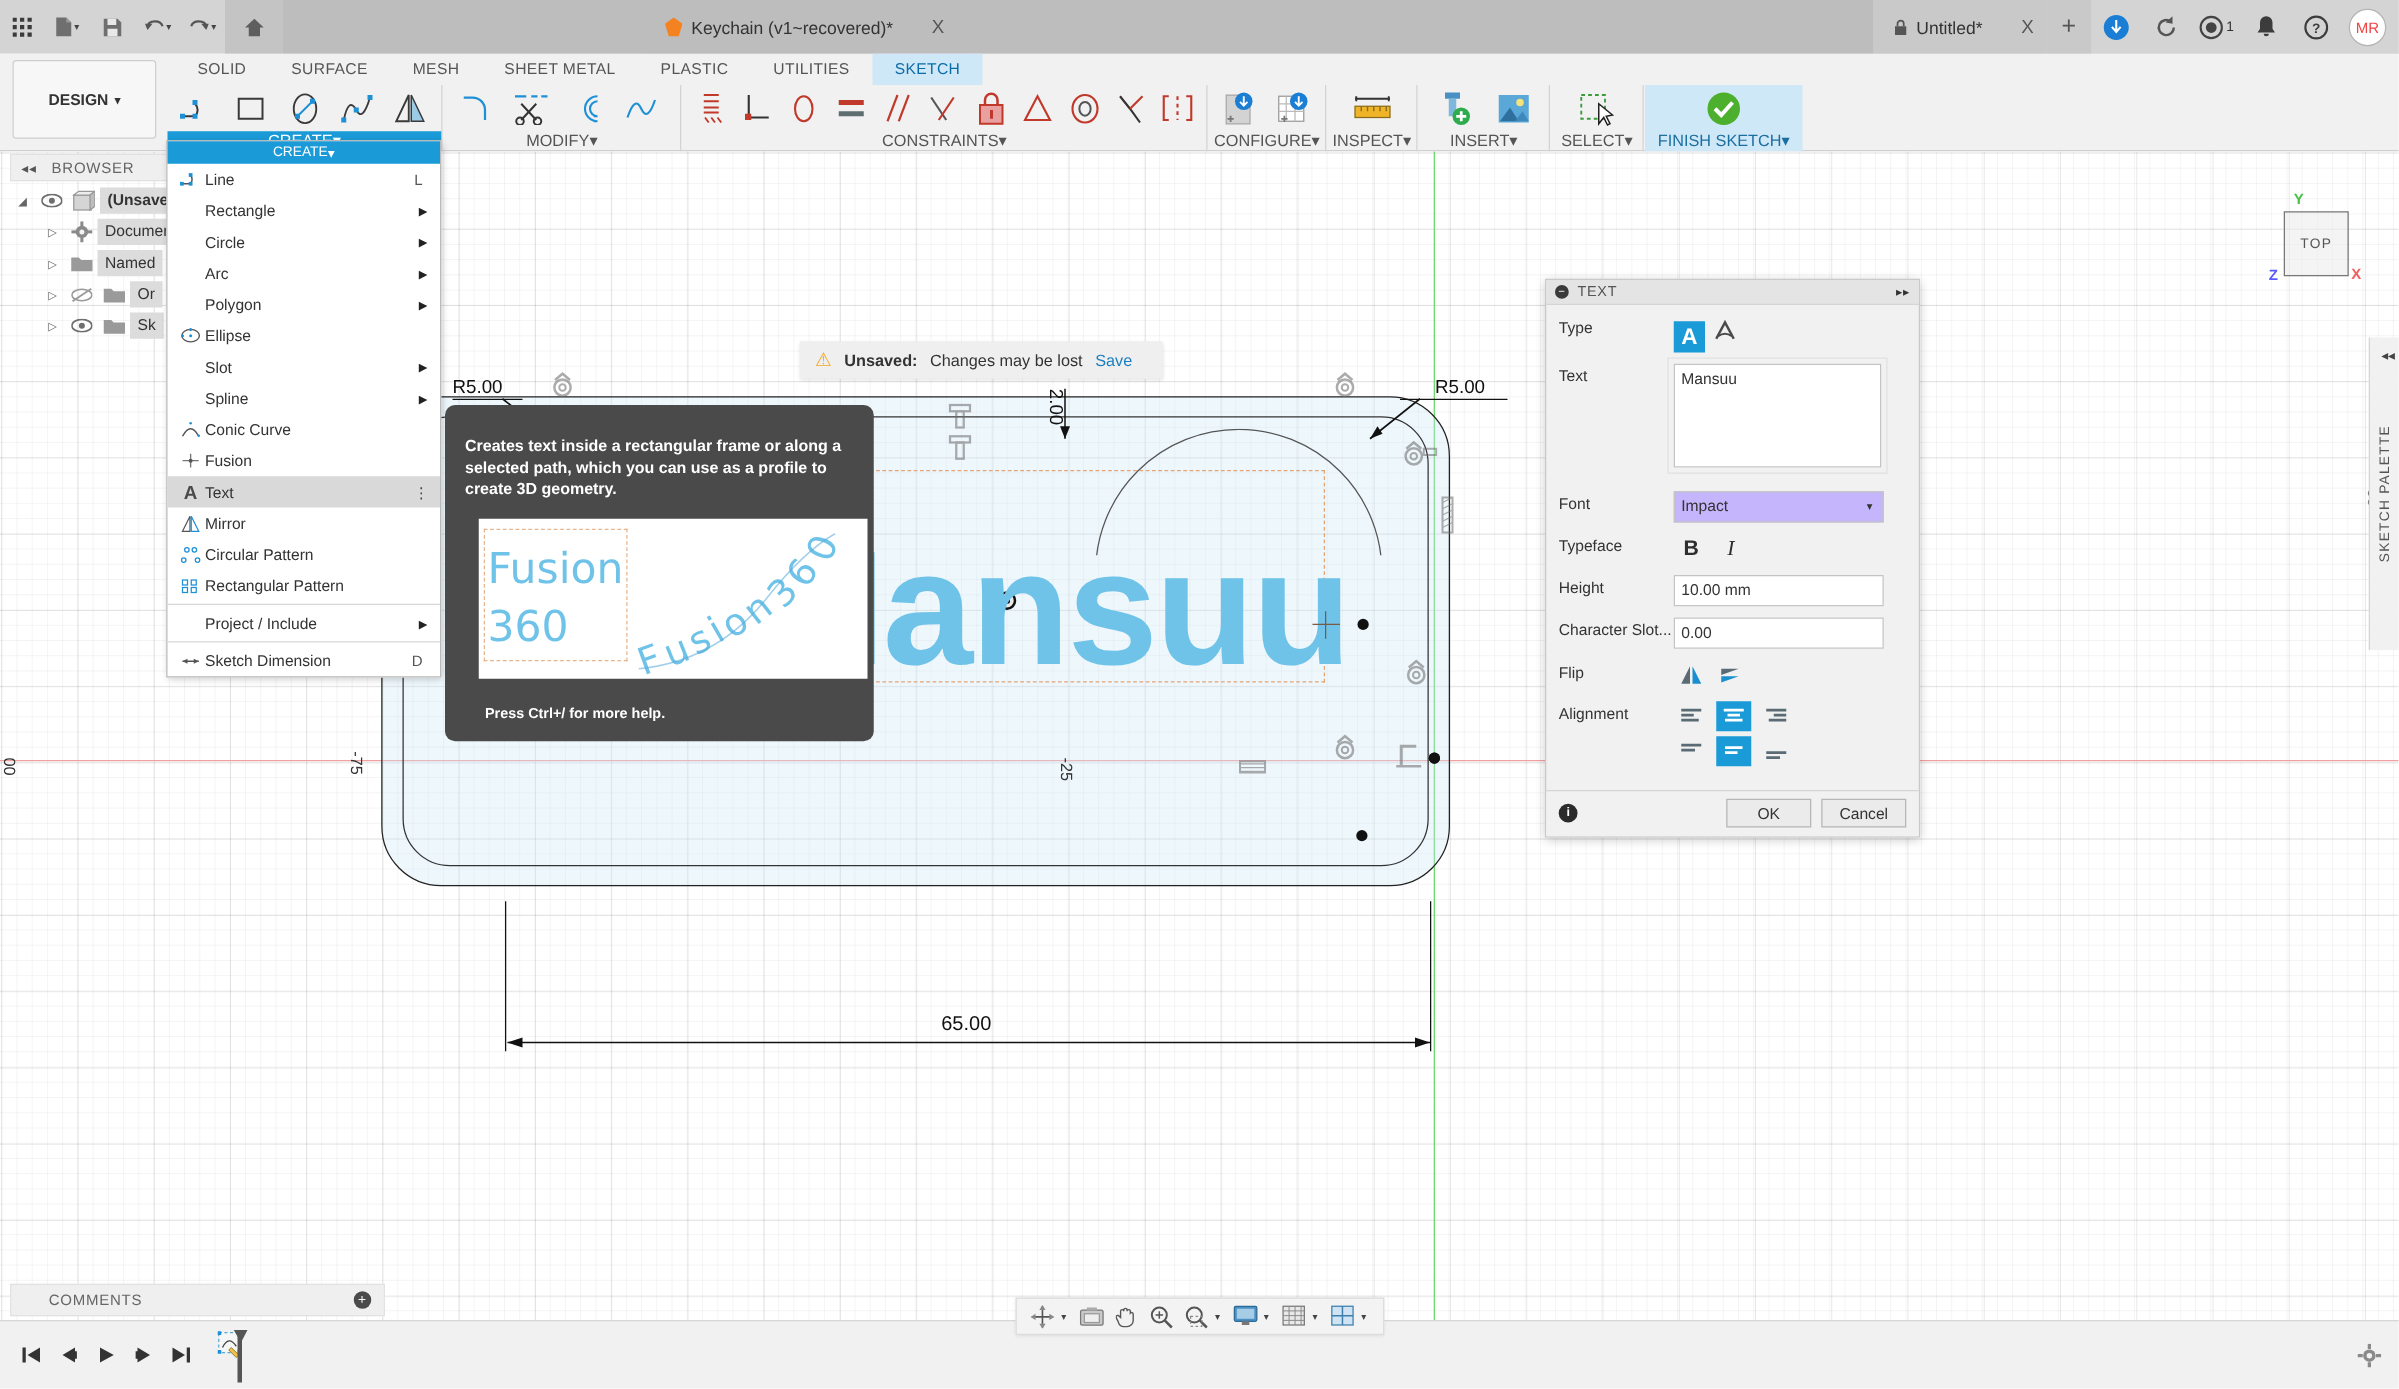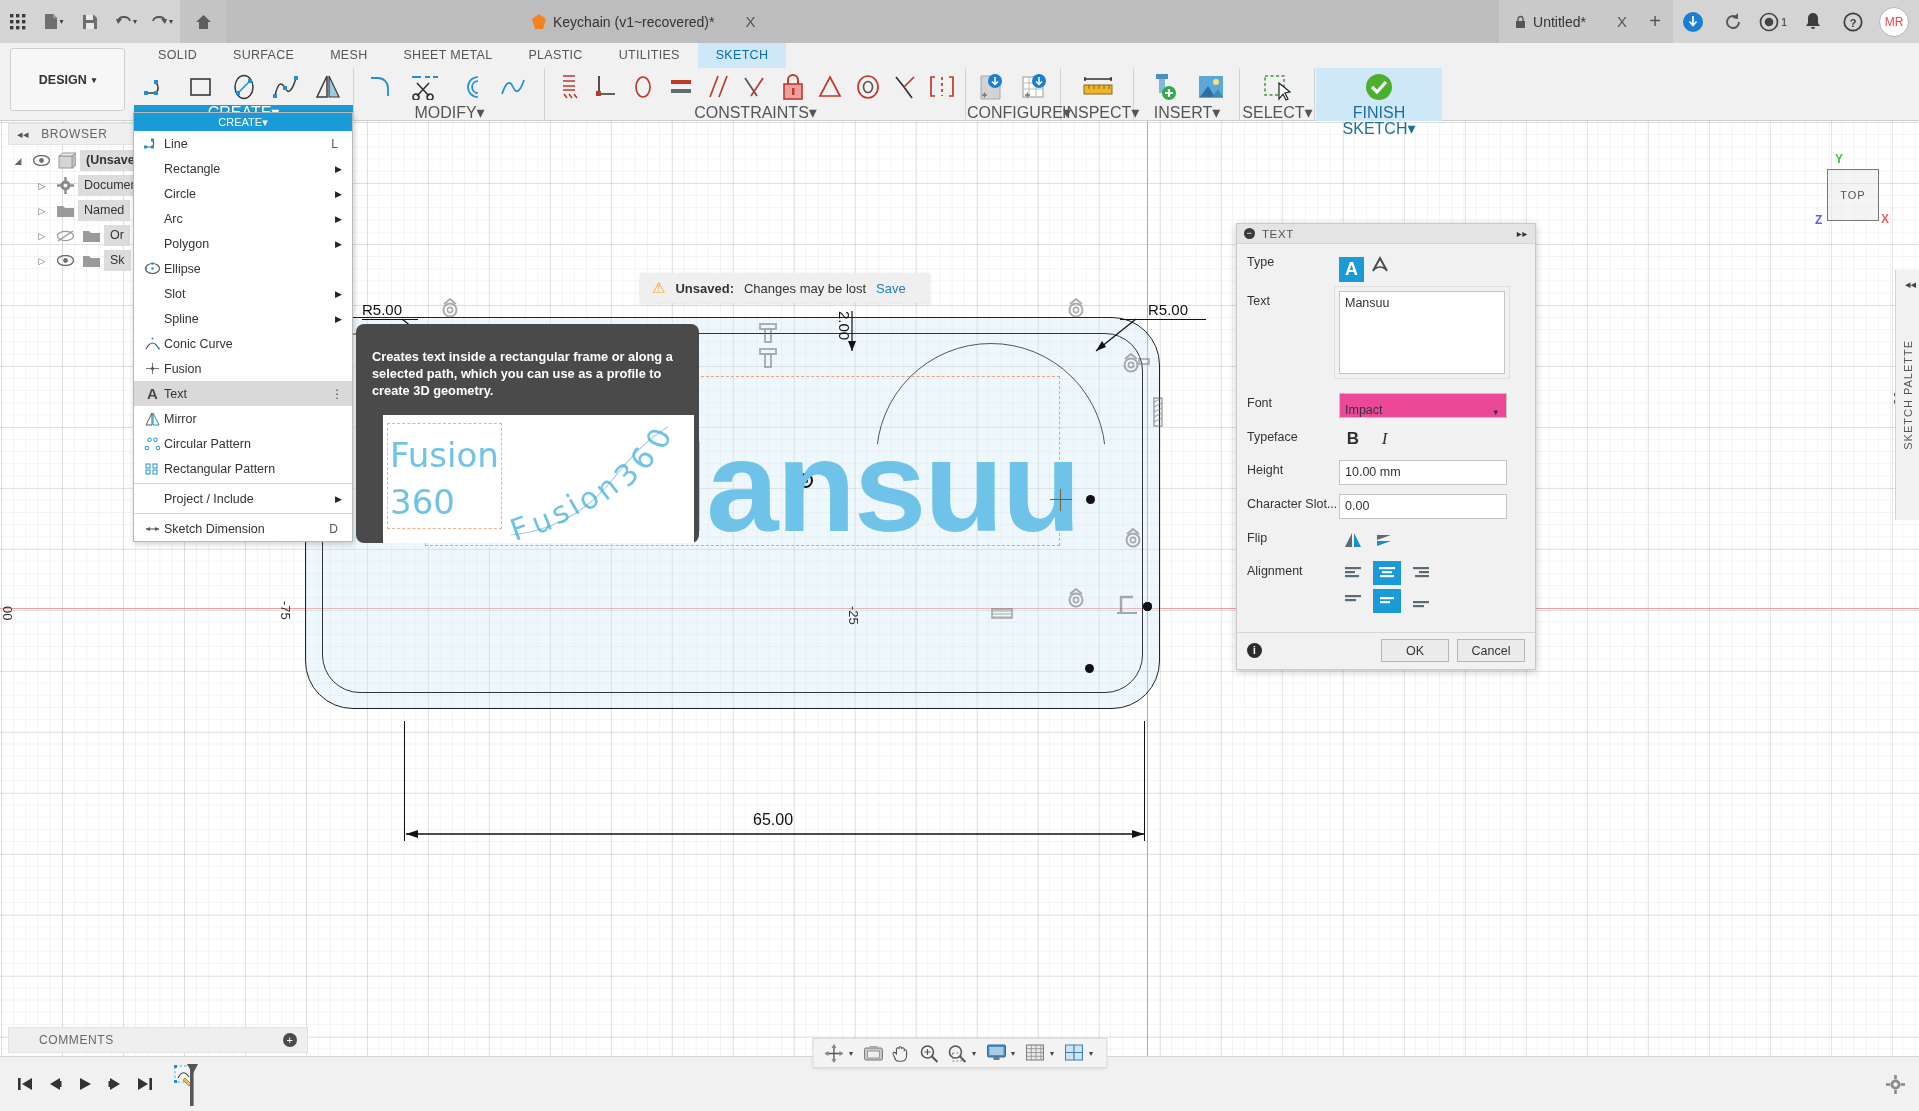--- a/index.html
+++ b/index.html
@@ -52,21 +52,21 @@
   #design-btn {
     position:absolute; left:10px; top:5px; width:115px; height:63px;
     background:#f7f7f7; border:1px solid #cfcfcf; border-radius:3px;
     display:flex; align-items:center; justify-content:center; font-size:12.5px; font-weight:bold; color:#333;
     cursor:pointer;
   }
   #panels { position:absolute; left:134px; top:25px; right:0; height:53px; display:flex; }
   .panel { display:flex; flex-direction:column; position:relative; }
   .panel .icons { display:flex; align-items:center; height:37px; padding:0 4px; }
   .panel .plabel {
-    height:16px; line-height:16px; text-align:center; font-size:16px; color:#555; cursor:pointer;
+    height:16px; line-height:16px; text-align:center; font-size:13px; color:#555; cursor:pointer;
   }
   .panel .plabel.hl { background:#1a9ad7; color:#fff; }
   .panel.sep { border-right:1px solid #d3d3d3; margin-right:1px; }
   .tool { width:44px; height:37px; display:flex; align-items:center; justify-content:center; cursor:pointer; }
   .tool.wide { width:54px; }
   #finish-panel { background:#cfe8f7; }
   #finish-panel .plabel { color:#1b6fa0; }
 
   
   #browser-hdr {
@@ -241,22 +241,22 @@
     font-size:18px; font-weight:bold; color:#4a4a4a;
   }
   .typebtn.on { background:#1a9ad7; color:#fff; }
   .d-textarea {
     width:166px; height:83px; border:1px solid #c4c4c4; background:#fff;
     font-size:12.5px; color:#333; padding:4px 5px; resize:none; outline:none;
     font-family:"Liberation Sans",sans-serif;
     box-shadow:0 0 0 4px #f1f1f1, 0 0 0 5px #e0e0e0;
   }
   .d-select {
-    width:168px;height:25px;border:1px solid #c4c4c4;background:#ec4899;font-size:12.5px;color:#333;
-    padding:0 5px; display:flex; align-items:flex-end; cursor:pointer; position:relative;
+    width:168px;height:25px;border:1px solid #c4c4c4;background:#c4b5fd;font-size:12.5px;color:#333;
+    padding:0 5px; display:flex; align-items:center; cursor:pointer; position:relative;
   }
   .d-select .cv { position:absolute; right:8px; font-size:9px; color:#333; }
   .d-input {
     width:168px;height:25px;border:1px solid #c4c4c4;background:#fff;font-size:12.5px;color:#333;
     padding:0 5px; display:flex; align-items:center;
   }
   .tfbtn { width:28px;height:24px;display:inline-flex;align-items:center;justify-content:center;cursor:pointer;
            font-size:17px; color:#2e2e2e; }
   .alignbtn { width:28px;height:24px;display:inline-flex;align-items:center;justify-content:center;cursor:pointer;}
   .alignbtn.on { background:#1a9ad7; }
@@ -1022,20 +1022,21 @@
       <span style="left:196px;top:66px;transform:rotate(-34deg);">o</span>
       <span style="left:214px;top:55px;transform:rotate(-38deg);">n</span>
       <span style="left:234px;top:42px;transform:rotate(-46deg);">3</span>
       <span style="left:250px;top:26px;transform:rotate(-56deg);">6</span>
       <span style="left:266px;top:6px;transform:rotate(-68deg);">0</span>
     </div>
     <svg style="position:absolute;left:120px;top:4px;" width="190" height="124">
       <path d="M8 116 Q70 110 110 60 Q140 22 165 8" stroke="#5aa8d8" stroke-width="1.2" fill="none" opacity=".55"></path>
     </svg>
   </div>
+  <div class="foot">Press Ctrl+/ for more help.</div>
 </div>
 
 <div id="text-dialog">
   <div class="dh">
     <span class="minus">−</span>
     <span>TEXT</span>
     <span class="exp">▸▸</span>
   </div>
   <div class="body">
 

